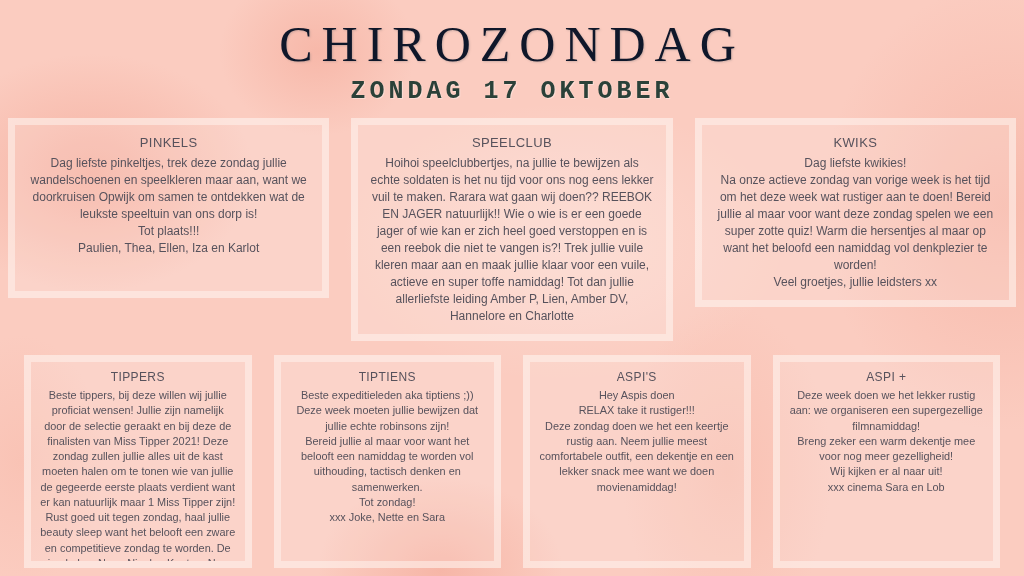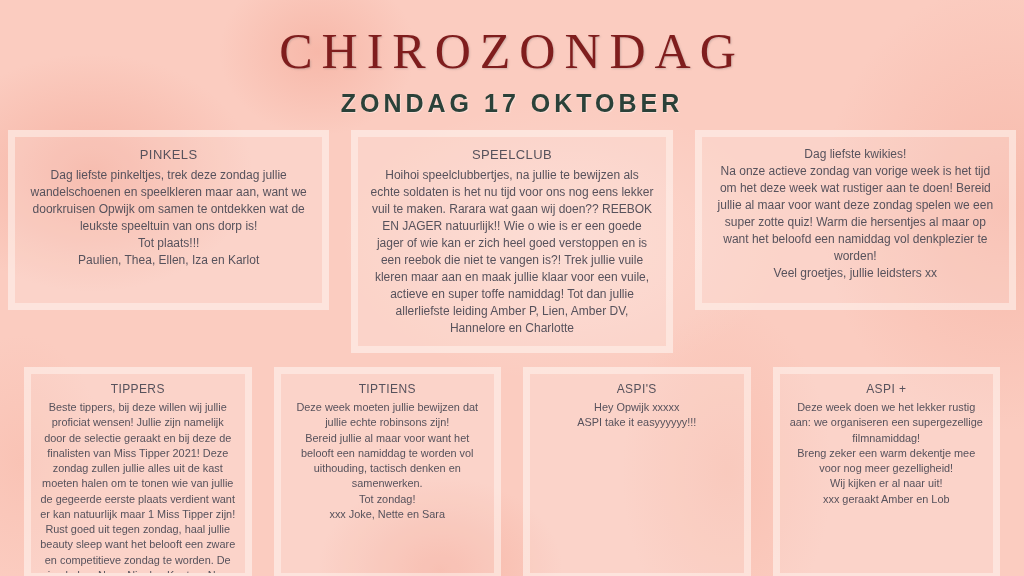--- a/index.html
+++ b/index.html
@@ -17,27 +17,27 @@
       radial-gradient(ellipse 150px 240px at 71% 82%, rgba(246,178,160,0.40), rgba(246,178,160,0) 70%),
       radial-gradient(ellipse 120px 180px at 2% 80%,  rgba(246,178,160,0.35), rgba(246,178,160,0) 70%),
       radial-gradient(ellipse 320px 200px at 55% 42%, rgba(255,238,232,0.35), rgba(255,238,232,0) 70%);
   }
   .header { text-align: center; padding-top: 14px; }
   .poster-title {
     font-family: "Liberation Serif", "DejaVu Serif", serif;
     font-size: 50px;
     font-weight: 400;
     letter-spacing: 9px;
-    color: #7f1d1d;
+    color: #0f172a;
     text-shadow: 1px 1px 2px rgba(130,120,120,0.35);
     line-height: 1.05;
-    margin: 11px;
+    margin: 4px;
   }
   .poster-subtitle {
-    font-family: Liberation Sans, sans-serif;
+    font-family: Liberation Mono, monospace;
     font-size: 25px;
     font-weight: 700;
     letter-spacing: 4px;
     color: #2b4139;
     text-shadow: 1px 1px 0 rgba(255,255,255,0.35);
     margin: 6px 0 0 0;
   }
   .row { display: grid; align-items: start; }
   .row-top {
     grid-template-columns: repeat(3, 1fr);
@@ -86,53 +86,56 @@
         <p>Paulien, Thea, Ellen, Iza en Karlot</p>
       </div>
   </div>
   <div class="card">
     <h3 class="card-title">SPEELCLUB</h3>
     <div>
         <p>Hoihoi speelclubbertjes, na jullie te bewijzen als echte soldaten is het nu tijd voor ons nog eens lekker vuil te maken. Rarara wat gaan wij doen?? REEBOK EN JAGER natuurlijk!! Wie o wie is er een goede jager of wie kan er zich heel goed verstoppen en is een reebok die niet te vangen is?! Trek jullie vuile kleren maar aan en maak jullie klaar voor een vuile, actieve en super toffe namiddag! Tot dan jullie allerliefste leiding Amber P, Lien, Amber DV, Hannelore en Charlotte</p>
       </div>
   </div>
   <div class="card">
+    <h3 class="card-title">KWIKS</h3>
     <div>
         <p>Dag liefste kwikies!</p>
         <p>Na onze actieve zondag van vorige week is het tijd om het deze week wat rustiger aan te doen! Bereid jullie al maar voor want deze zondag spelen we een super zotte quiz! Warm die hersentjes al maar op want het beloofd een namiddag vol denkplezier te worden!</p>
         <p>Veel groetjes, jullie leidsters xx</p>
       </div>
   </div>
 </div>
 
 <div class="row row-bottom">
   <div class="card">
     <h3 class="card-title">TIPPERS</h3>
     <div>
         <p>Beste tippers, bij deze willen wij jullie proficiat wensen! Jullie zijn namelijk door de selectie geraakt en bij deze de finalisten van Miss Tipper 2021! Deze zondag zullen jullie alles uit de kast moeten halen om te tonen wie van jullie de gegeerde eerste plaats verdient want er kan natuurlijk maar 1 Miss Tipper zijn! Rust goed uit tegen zondag, haal jullie beauty sleep want het belooft een zware en competitieve zondag te worden. De juryleden: Noor, Nienke, Kaat en Noa</p>
       </div>
   </div>
   <div class="card">
     <h3 class="card-title">TIPTIENS</h3>
     <div>
+        <p>Beste expeditieleden aka tiptiens ;))</p>
         <p>Deze week moeten jullie bewijzen dat jullie echte robinsons zijn!</p>
         <p>Bereid jullie al maar voor want het belooft een namiddag te worden vol uithouding, tactisch denken en samenwerken.</p>
         <p>Tot zondag!</p>
         <p>xxx Joke, Nette en Sara</p>
       </div>
   </div>
   <div class="card">
     <h3 class="card-title">ASPI'S</h3>
     <div>
-        <p>Hey Opwijk xxxxx</p>
-        <p>ASPI take it easyyyyyy!!!</p>
+        <p>Hey Aspis doen</p>
+        <p>RELAX take it rustiger!!!</p>
+        <p>Deze zondag doen we het een keertje rustig aan. Neem jullie meest comfortabele outfit, een dekentje en een lekker snack mee want we doen movienamiddag!</p>
       </div>
   </div>
   <div class="card">
     <h3 class="card-title">ASPI +</h3>
     <div>
         <p>Deze week doen we het lekker rustig aan: we organiseren een supergezellige filmnamiddag!</p>
         <p>Breng zeker een warm dekentje mee voor nog meer gezelligheid!</p>
         <p>Wij kijken er al naar uit!</p>
-        <p>xxx geraakt Amber en Lob</p>
+        <p>xxx cinema Sara en Lob</p>
       </div>
   </div>
 </div>
 
 </body></html>

